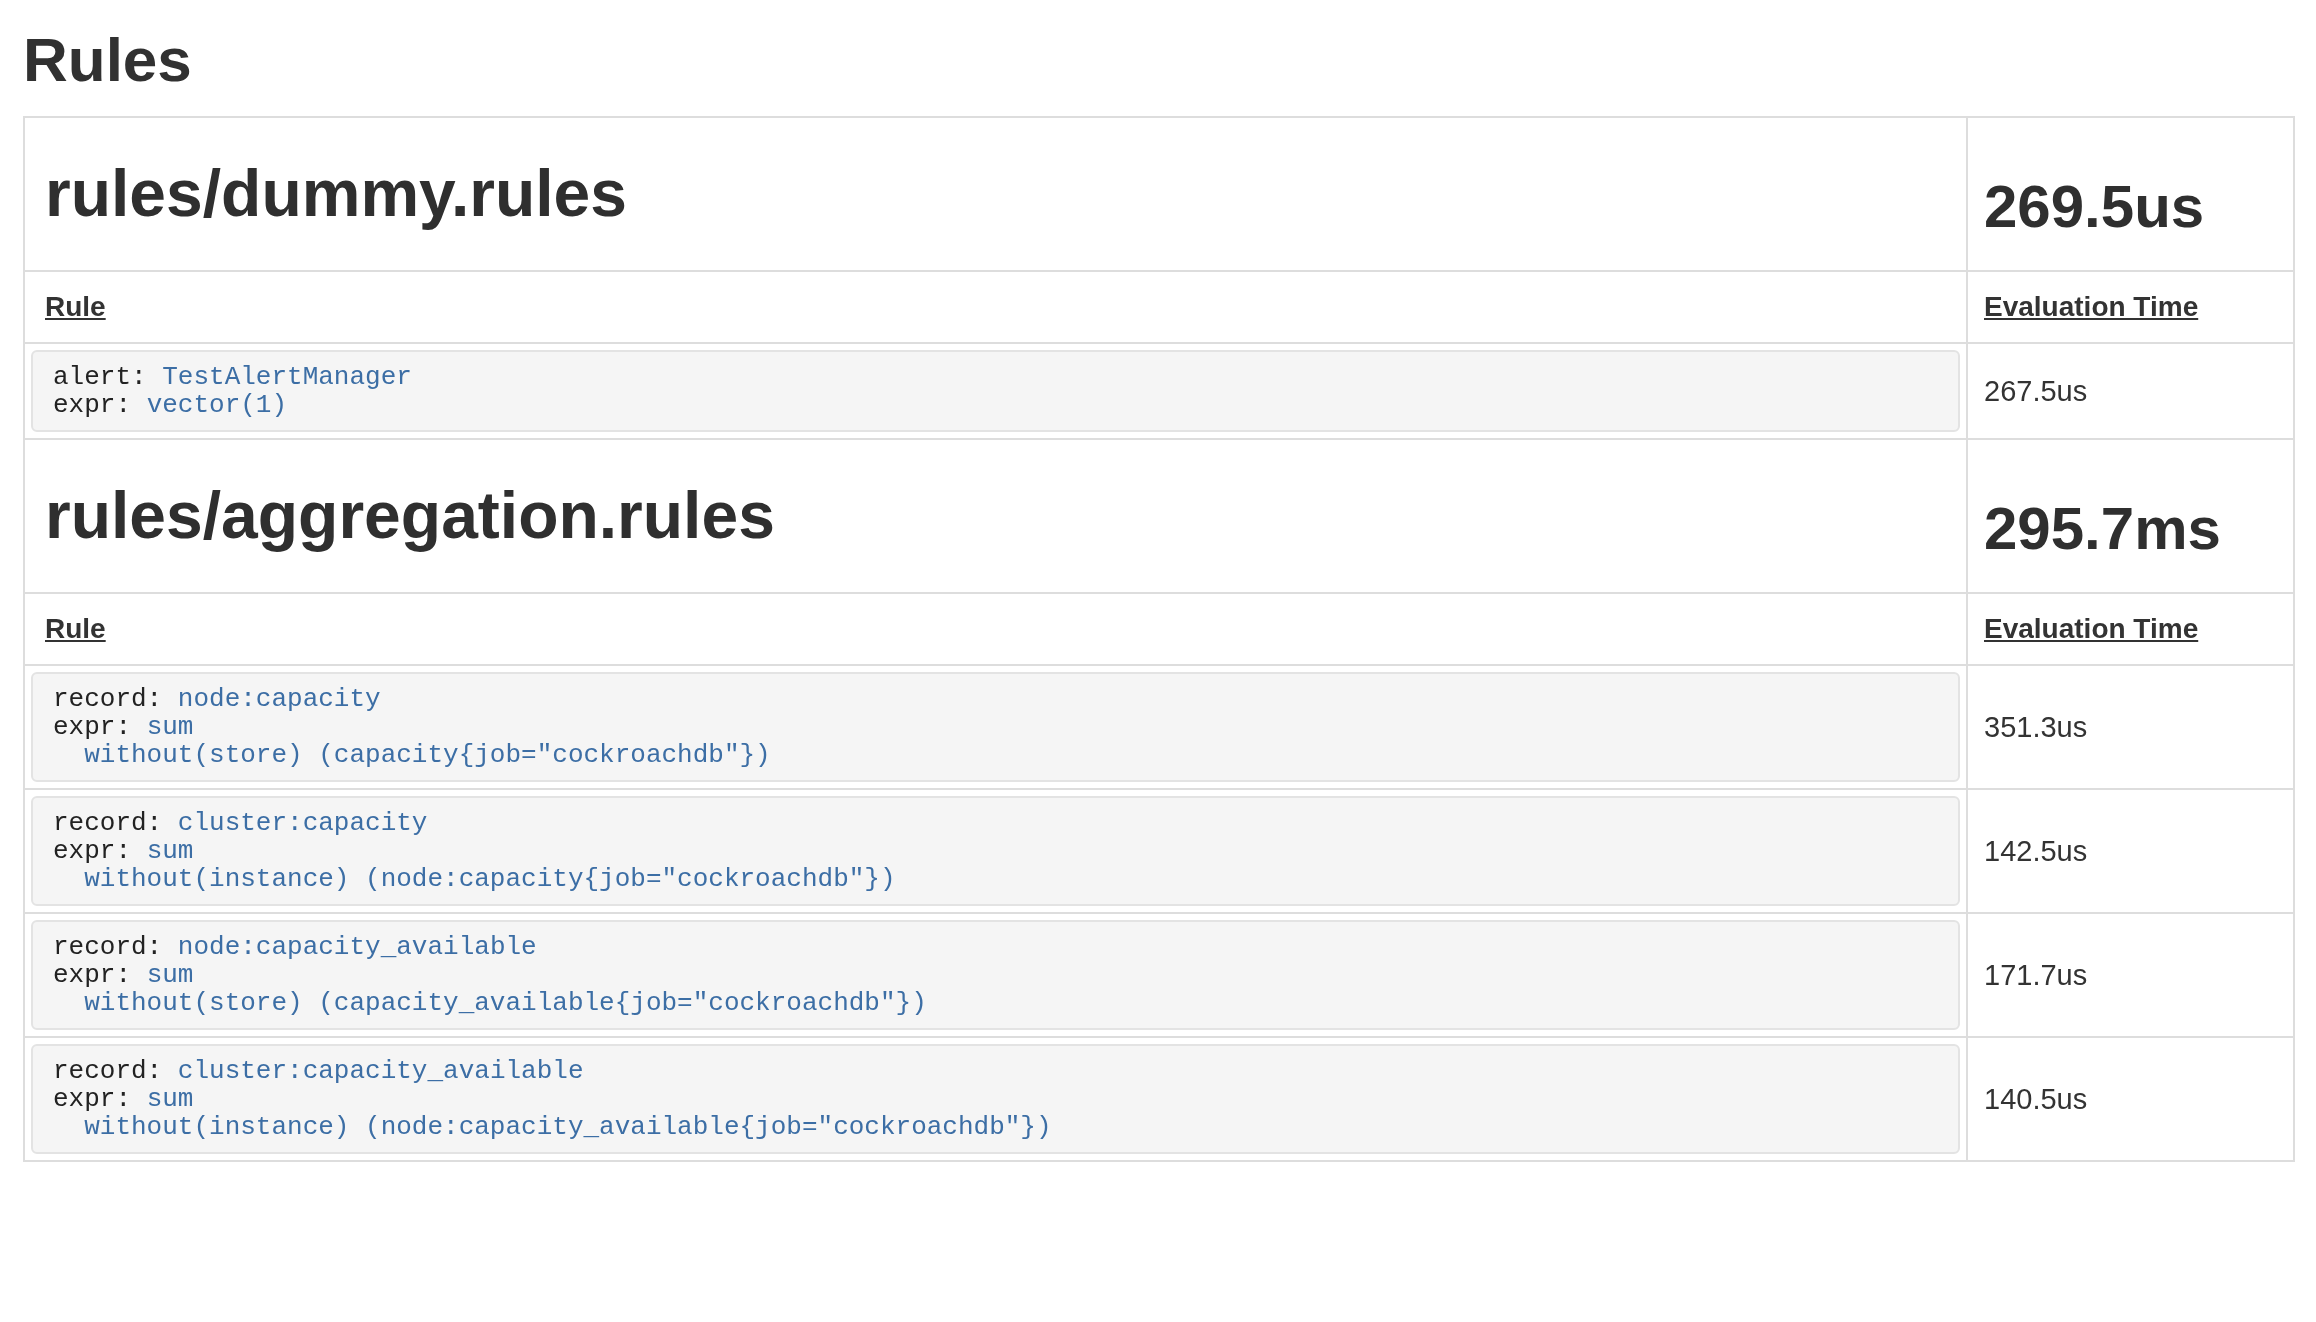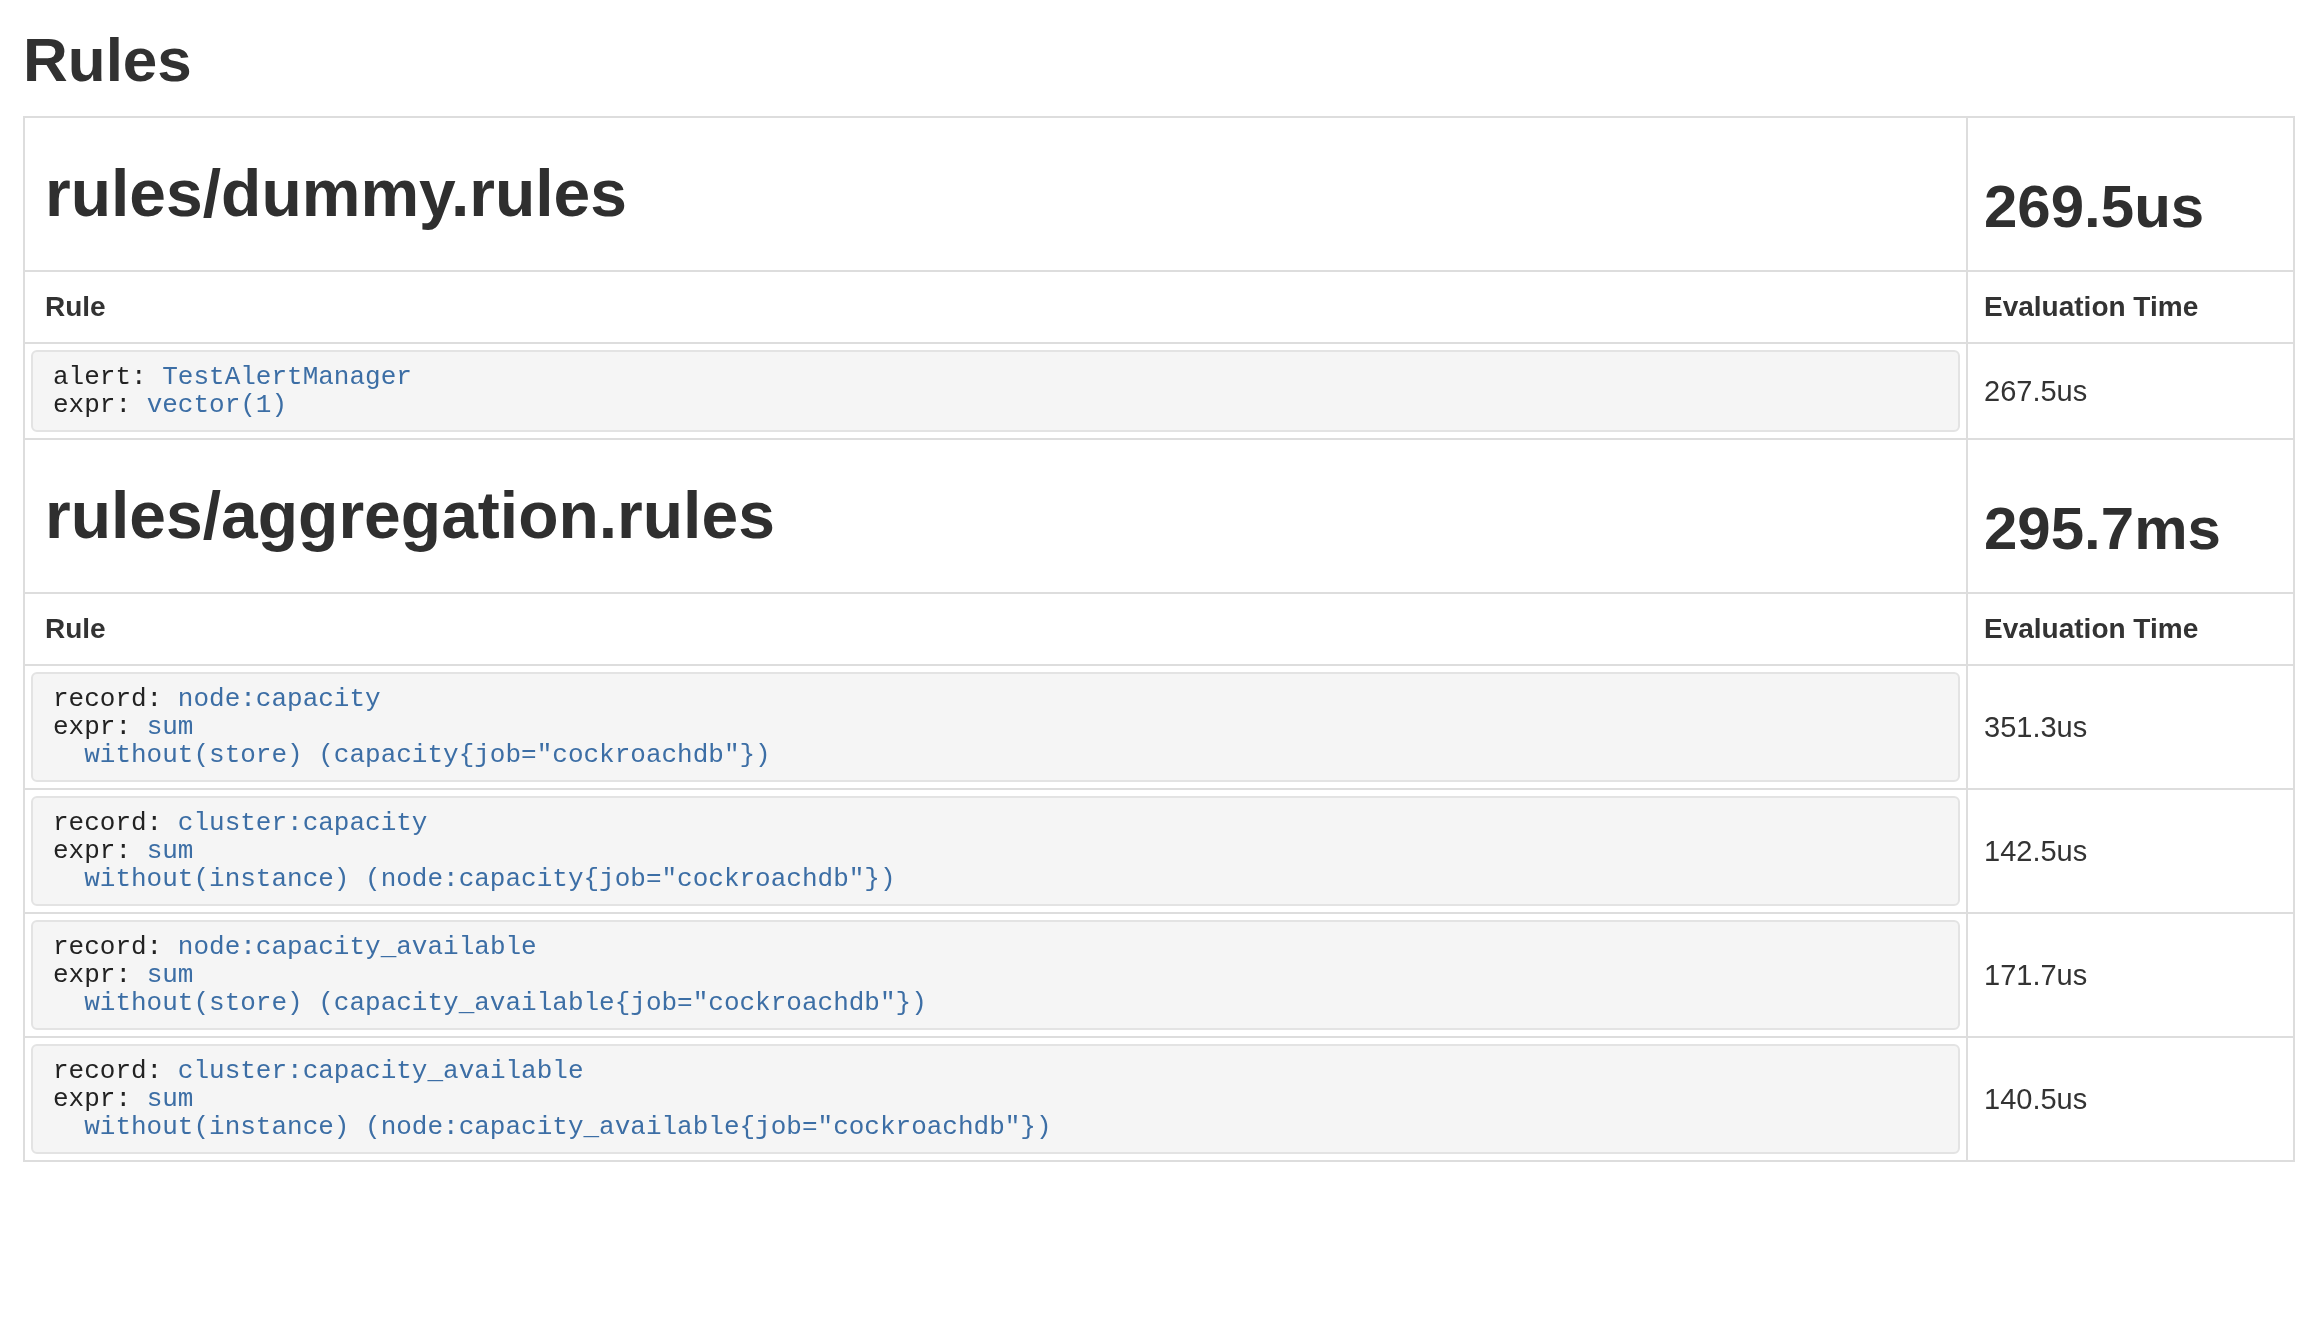--- a/index.html
+++ b/index.html
@@ -54,20 +54,21 @@
     white-space: nowrap;
     position: relative;
     top: 12px;
   }
   tr.header-row th {
     height: 72px;
     font-size: 28px;
     font-weight: 700;
     color: #333333;
     background: #ffffff;
+    text-decoration: underline;
   }
   th.rule-col-header { padding: 0 0 0 20px; }
   th.eval-col-header { padding: 0 0 0 16px; }
   td.rule-cell { padding: 0; vertical-align: top; background: #ffffff; }
   pre.rule-def {
     margin: 6px;
     padding: 11px 20px;
     background: #f5f5f5;
     border: 2px solid #e3e3e3;
     border-radius: 6px;

